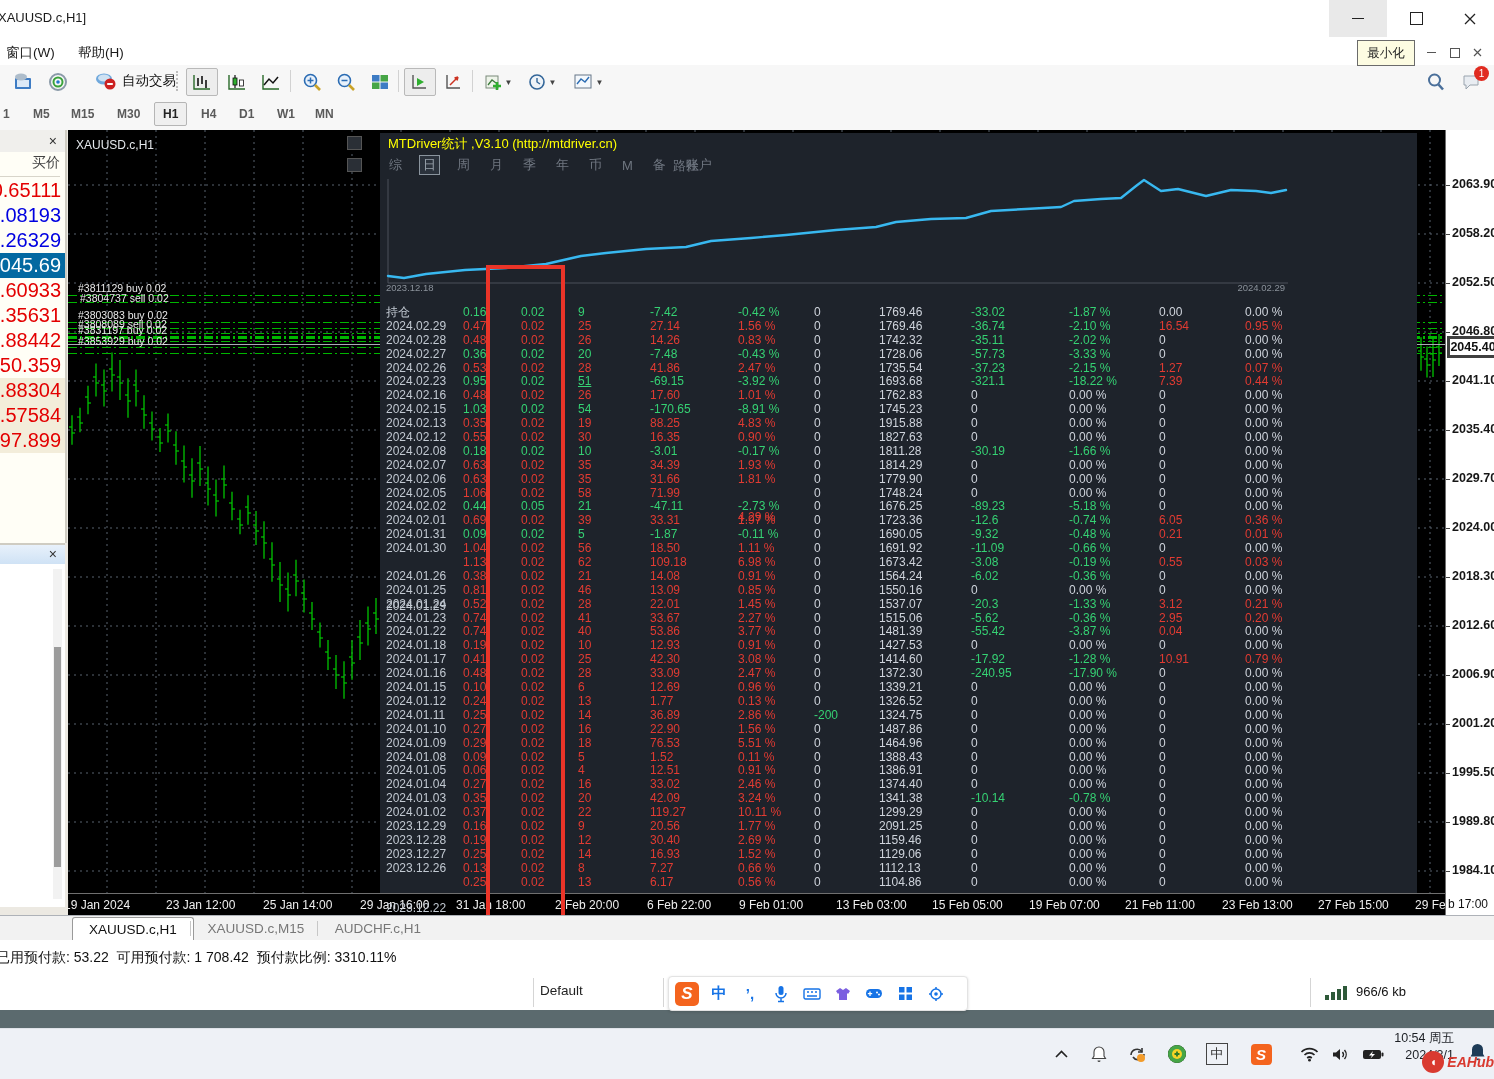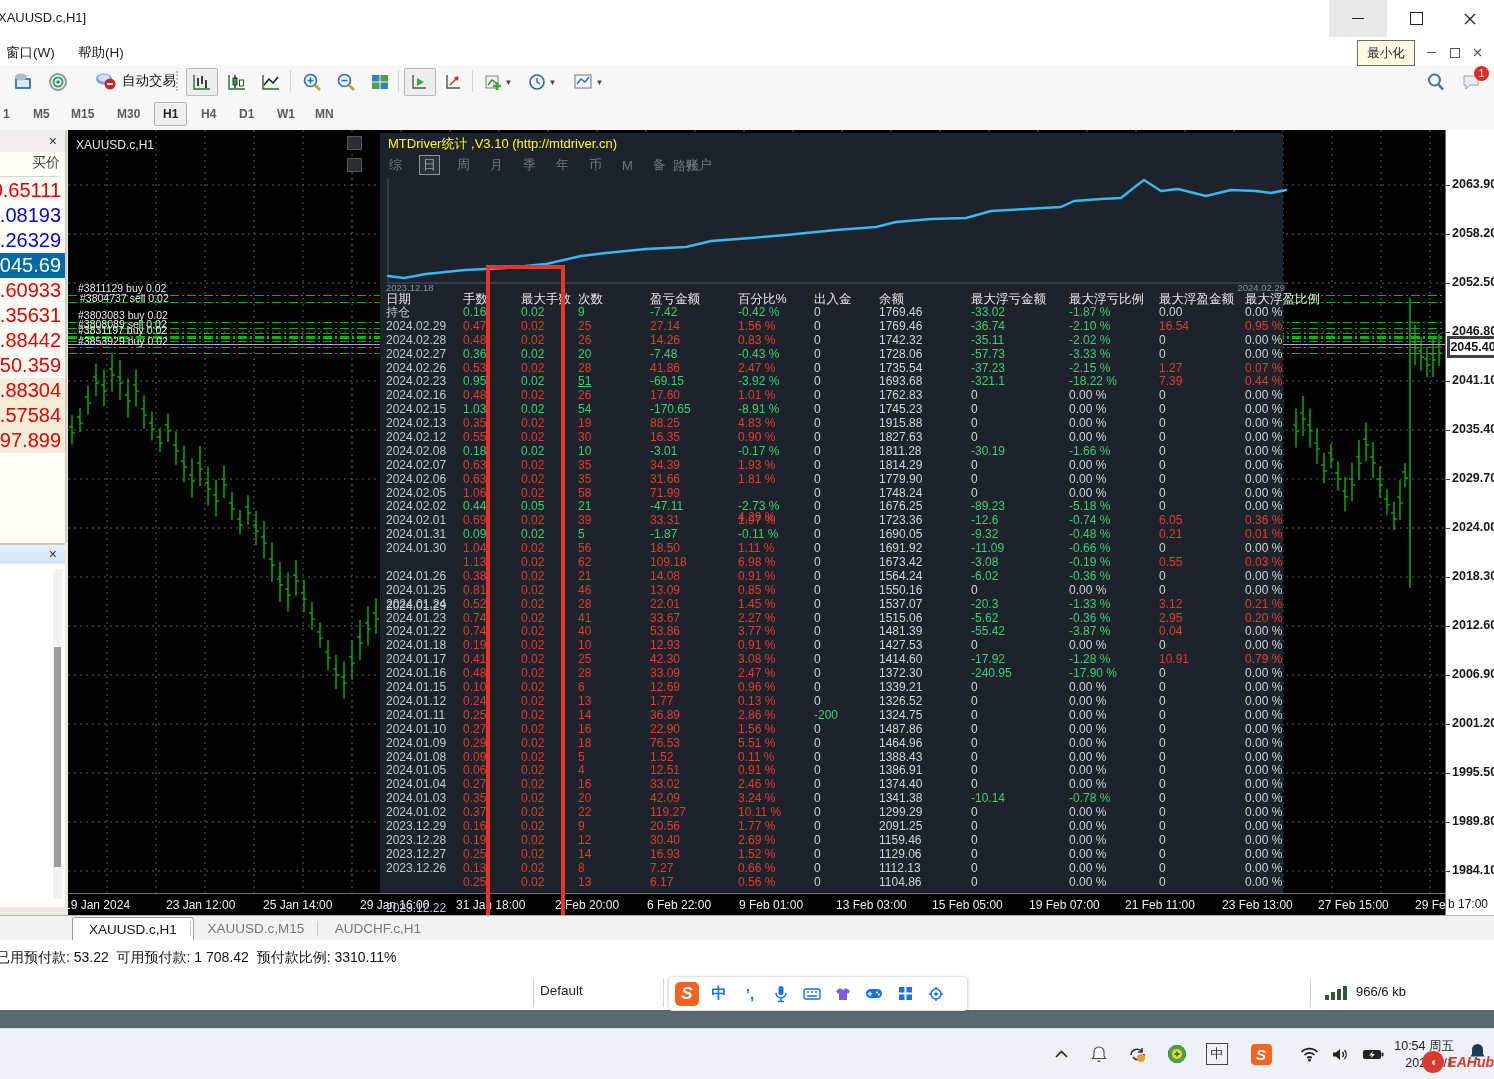--- a/index.html
+++ b/index.html
@@ -56,21 +56,21 @@
   #timeaxis{position:absolute;left:0;top:763px;width:1377px;height:22px;background:#000;border-top:1px solid #6f6f6f}
   .t-label{position:absolute;top:4px;font-size:12px;color:#eee;white-space:nowrap}
   .order-line{position:absolute;left:0;width:1377px;height:1px;z-index:2;
      background:repeating-linear-gradient(90deg,#00b600 0 9px,transparent 9px 12px,#00b600 12px 14px,transparent 14px 17px)}
   .order-line.bold{height:3px}
   .order-label{position:absolute;font-size:10.5px;color:#e9e9e9;z-index:3;white-space:nowrap}
   #cursymbol{position:absolute;left:8px;top:8px;font-size:12px;color:#e4e8ec;z-index:3}
   #curpriceline{position:absolute;left:0;top:214px;width:1377px;height:1px;background:#a9aeb4;z-index:2}
   .chart-ctl{position:absolute;width:13px;height:12px;background:#2a2f36;border:1px solid #555;z-index:4}
   
-  #overlay{position:absolute;left:312px;top:3px;width:903px;height:760px;background:#1e232b;z-index:10}
+  #overlay{position:absolute;left:312px;top:3px;width:1037px;height:760px;background:#1e232b;z-index:10}
   #ov-title{position:absolute;left:8px;top:2px;font-size:13px;color:#ffff00}
   #ov-menu{position:absolute;left:6px;top:22px;height:20px;display:flex;gap:14px;align-items:center}
   .ov-mi{font-size:13px;color:#6f7680;padding:0 3px}
   .ov-mi.active{border:1px solid #8a949e;background:#2b323c;color:#9aa3ad}
   #ov-menu-right{position:absolute;left:290px;top:24px;font-size:13px;color:#6f7680}
   #eqwrap{position:absolute;left:0;top:42px;width:915px;height:116px}
   .eq-label{position:absolute;font-size:9.5px;color:#8b929b;bottom:-2px}
   #stats-head{position:absolute;left:6px;top:158px;display:flex;font-size:12.5px;color:#e3e7ec;white-space:nowrap}
   #stats-rows{position:absolute;left:6px;top:173px;font-size:12px;line-height:13.9px}
   .srow{display:flex;height:13.9px;white-space:nowrap}
@@ -101,21 +101,21 @@
   
   #sogou{position:absolute;left:668px;top:1px;width:286px;height:33px;background:#fff;border:1px solid #e3e3e3;
          border-radius:4px;box-shadow:0 1px 3px rgba(0,0,0,.15);display:flex;align-items:center;gap:9px;padding:0 6px;z-index:20}
   .sg-ic{width:22px;height:22px;display:flex;align-items:center;justify-content:center;color:#1673e6;font-size:15px;font-weight:bold}
   #sg-logo{width:24px;height:24px;background:#f4641e;border-radius:5px;color:#fff;font-weight:bold;font-size:17px;
            display:flex;align-items:center;justify-content:center;font-style:italic}
   
   #band{left:0;top:1010px;width:1494px;height:18px;background:#5b6a6e}
   #taskbar{left:0;top:1028px;width:1494px;height:51px;background:#eef1f6;border-top:1px solid #dfe3e9}
   .tb-ic{position:absolute;top:12px;width:26px;height:26px;display:flex;align-items:center;justify-content:center}
-  #clock{position:absolute;right:40px;top:9px;text-align:right;font-size:12.5px;color:#1c1f24;line-height:1.35}
+  #clock{position:absolute;right:40px;top:1px;text-align:right;font-size:12.5px;color:#1c1f24;line-height:1.35}
   #eahub{position:absolute;right:0px;top:22px;display:flex;align-items:center;gap:3px;z-index:5}
   #eahub .logo{width:22px;height:22px;border-radius:50%;background:#d93a30;color:#fff;font-size:12px;display:flex;align-items:center;justify-content:center}
   #eahub .txt{font-size:14px;font-weight:bold;color:#d93a30;font-style:italic}
   svg{display:block}
 </style>
 </head>
 <body>
 
 <div class="abs" id="titlebar">
   <span class="title">XAUUSD.c,H1]</span>
@@ -563,34 +563,20 @@
         </div>
       <div id="ov-menu-right" class="ov-mi">路径</div>
       <div id="eqwrap">
         <svg id="eqsvg" width="915" height="116">
             <path d="M8 4 V108 M8 108 H908" stroke="#4a515a" stroke-width="1" fill="none"></path>
             <path d="M8 101 L24 103 L46 99 L85 95 L126 93 L166 89 L201 81 L226 78 L266 74 L306 72 L331 66 L371 63 L406 60 L456 55 L496 52 L516 47 L551 44 L586 43 L611 36 L646 34 L681 32 L694 26 L721 24 L741 23 L756 11 L764 5 L781 16 L798 14 L826 21 L851 15 L876 16 L891 18 L906 15 " stroke="#38b8f0" stroke-width="2.4" fill="none" stroke-linejoin="round" stroke-linecap="round"></path>
           </svg>
         <span class="eq-label" style="left:6px">2023.12.18</span>
         <span class="eq-label" style="right:10px">2024.02.29</span>
       </div>
-      <div id="stats-head">
-          <span class="th" style="width: 77px; flex: 0 0 77px;">日期</span>
-          <span class="th" style="width: 58px; flex: 0 0 58px;">手数</span>
-          <span class="th" style="width: 57px; flex: 0 0 57px;">最大手数</span>
-          <span class="th" style="width: 72px; flex: 0 0 72px;">次数</span>
-          <span class="th" style="width: 88px; flex: 0 0 88px;">盈亏金额</span>
-          <span class="th" style="width: 76px; flex: 0 0 76px;">百分比%</span>
-          <span class="th" style="width: 65px; flex: 0 0 65px;">出入金</span>
-          <span class="th" style="width: 92px; flex: 0 0 92px;">余额</span>
-          <span class="th" style="width: 98px; flex: 0 0 98px;">最大浮亏金额</span>
-          <span class="th" style="width: 90px; flex: 0 0 90px;">最大浮亏比例</span>
-          <span class="th" style="width: 86px; flex: 0 0 86px;">最大浮盈金额</span>
-          <span class="th" style="width: 60px; flex: 0 0 60px;">最大浮盈比例</span>
-        </div>
       <div id="stats-rows">
           <div class="srow">
             <span class="scell cell-d" style="flex: 0 0 77px; width: 77px;">持仓</span>
             <span class="scell cell-g" style="flex: 0 0 58px; width: 58px;">0.16</span>
             <span class="scell cell-g" style="flex: 0 0 57px; width: 57px;">0.02</span>
             <span class="scell cell-g" style="flex: 0 0 72px; width: 72px;">9</span>
             <span class="scell cell-g" style="flex: 0 0 88px; width: 88px;">-7.42</span>
             <span class="scell cell-g" style="flex: 0 0 76px; width: 76px;">-0.42 %</span>
             <span class="scell cell-n" style="flex: 0 0 65px; width: 65px;">0</span>
             <span class="scell cell-n" style="flex: 0 0 92px; width: 92px;">1769.46</span>

